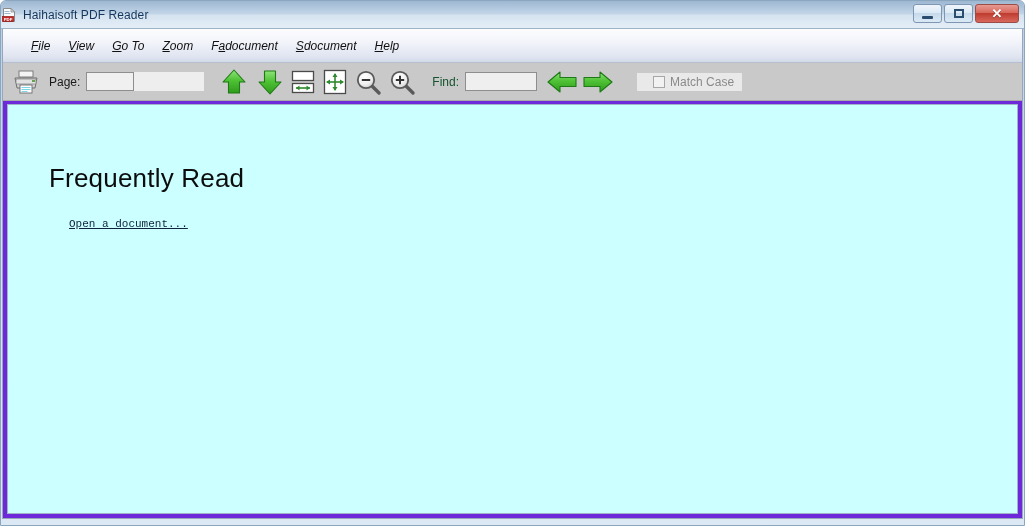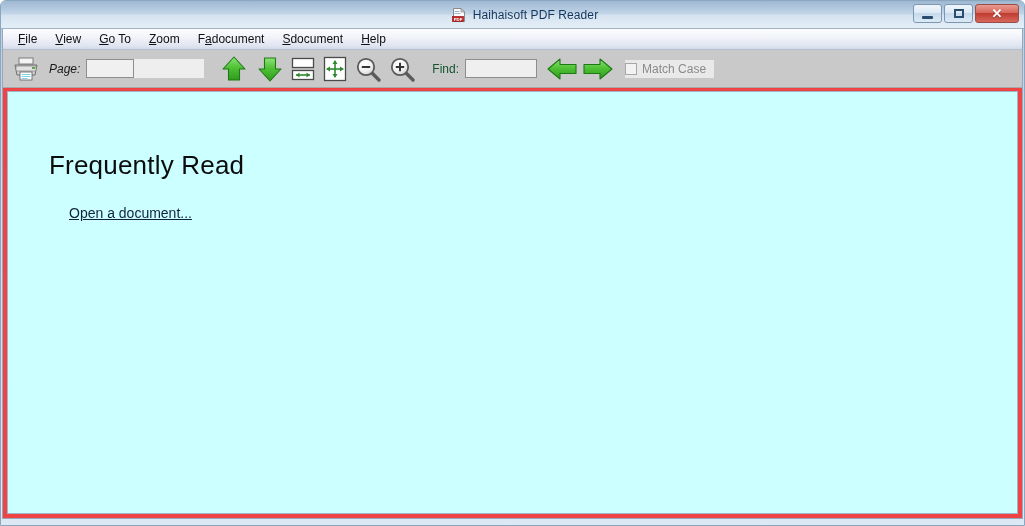--- a/index.html
+++ b/index.html
@@ -39,24 +39,23 @@
     margin: 0 -6px;
     border-radius: 6px 6px 0 0;
     background: linear-gradient(to bottom,
         #9fb8d2 0%,
         #aec5dc 22%,
         #c3d6e8 48%,
         #d5e3f0 52%,
         #e4eef7 100%);
     display: flex;
     align-items: center;
-    padding-left: 24px;
+    padding-left: 0;
     box-sizing: border-box;
     border-bottom: 1px solid #9fb3c7;
-    justify-content: center;
   }
   .title-icon {
     width: 16px; height: 16px;
     position: relative;
     flex: none;
     margin-right: 6px;
   }
   .title-text {
     font-size: 12px;
     color: #14365c;
@@ -115,28 +114,29 @@
     background: #d6dce8;
     border: 1px solid #9aa6bb;
     border-top: none;
     margin: 0 -5px 0 -5px;
     box-sizing: border-box;
     overflow: hidden;
   }
 
   
   .menubar {
-    height: 21px;
+    height: 34px;
     background: linear-gradient(to bottom, #fdfdff 0%, #f2f4fa 40%, #dfe4f0 85%, #d2d9e8 100%);
     border-bottom: 1px solid #b6bfd0;
     display: flex;
     align-items: center;
-    padding-left: 6px;
-    box-sizing: border-box;
-    flex: none;
+    padding-left: 19px;
+    box-sizing: border-box;
+    flex: none;
+    font-style: italic;
   }
   .menu-item {
     font-size: 12px;
     color: #101010;
     padding: 2px 9px 2px 9px;
     white-space: nowrap;
     cursor: default;
   }
   .menu-item u { text-decoration: underline; }
 
@@ -158,21 +158,20 @@
     position: relative;
     flex: none;
     margin-right: 8px;
   }
 
   .tb-label {
     font-size: 12px;
     color: #1a1a1a;
     margin-right: 6px;
     white-space: nowrap;
-    font-style: italic;
   }
 
   .page-box {
     display: flex;
     align-items: stretch;
     height: 19px;
     margin-right: 14px;
   }
   .page-input {
     width: 48px;
@@ -225,42 +224,42 @@
     margin-right: 8px;
     font-family: "Liberation Sans", sans-serif;
   }
   .arr-lr { width: 34px; height: 28px; margin-right: 2px; }
 
   .matchcase {
     display: flex;
     align-items: center;
     background: #e9e9e9;
     height: 18px;
-    padding: 0 8px 0 0;
-    margin-left: 8px;
+    padding: 0 8px 0 16px;
+    margin-left: 20px;
     box-sizing: border-box;
   }
   .mc-box {
     width: 12px; height: 12px;
     background: #f2f2f2;
     border: 1px solid #a7a7a7;
     box-sizing: border-box;
     margin-right: 5px;
     flex: none;
   }
   .mc-text {
     font-size: 12px;
     color: #8a8a8a;
     white-space: nowrap;
   }
 
   
   .pane-wrap {
     flex: 1;
-    background: #ef4444;
+    background: #6d28d9;
     padding: 3px 4px 4px 4px;
     box-sizing: border-box;
     display: flex;
     overflow: hidden;
   }
   .docpane {
     flex: 1;
     background: #ccffff;
     border: 1px solid #9fb4c9;
     box-sizing: border-box;
@@ -273,25 +272,25 @@
     top: 58px;
     font-size: 26px;
     color: #0c0c0c;
     letter-spacing: .2px;
     font-family: "Liberation Sans", sans-serif;
   }
   .doc-link {
     position: absolute;
     left: 61px;
     top: 113px;
-    font-size: 14px;
+    font-size: 11px;
     color: #10233d;
     text-decoration: underline;
     cursor: pointer;
-    font-family: Liberation Sans, sans-serif;
+    font-family: Liberation Mono, monospace;
   }
 
   
   svg { display: block; }
 </style>
 </head>
 <body>
 
 <div class="window">
 

